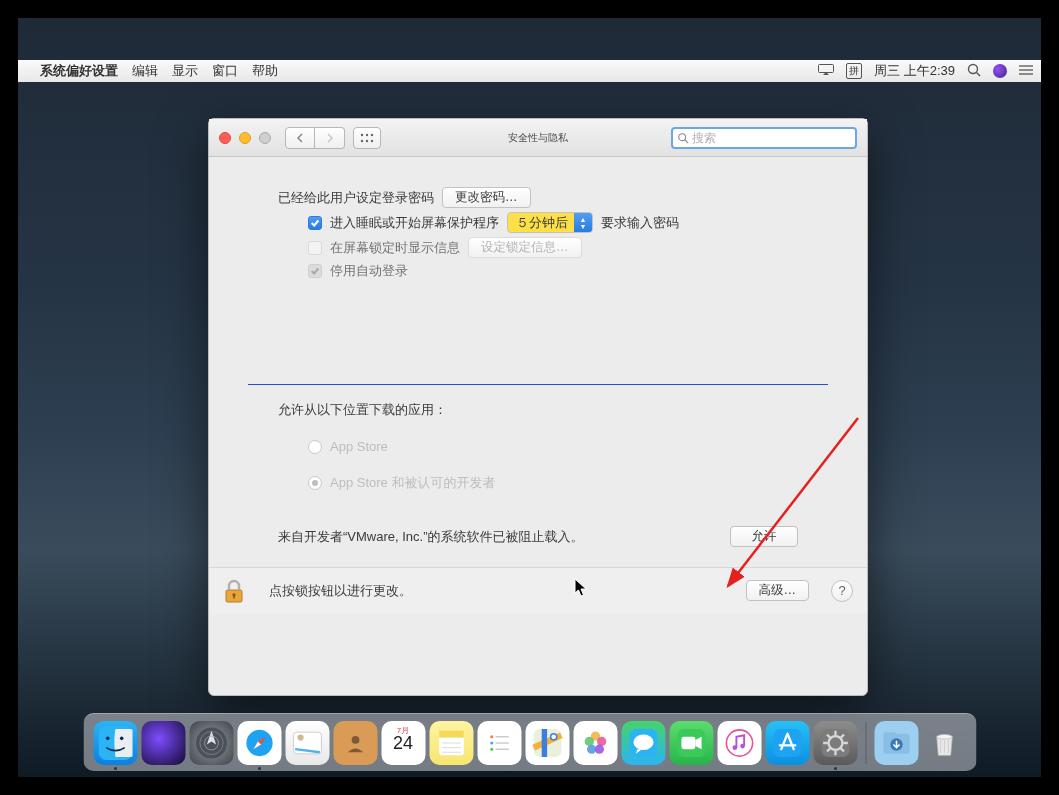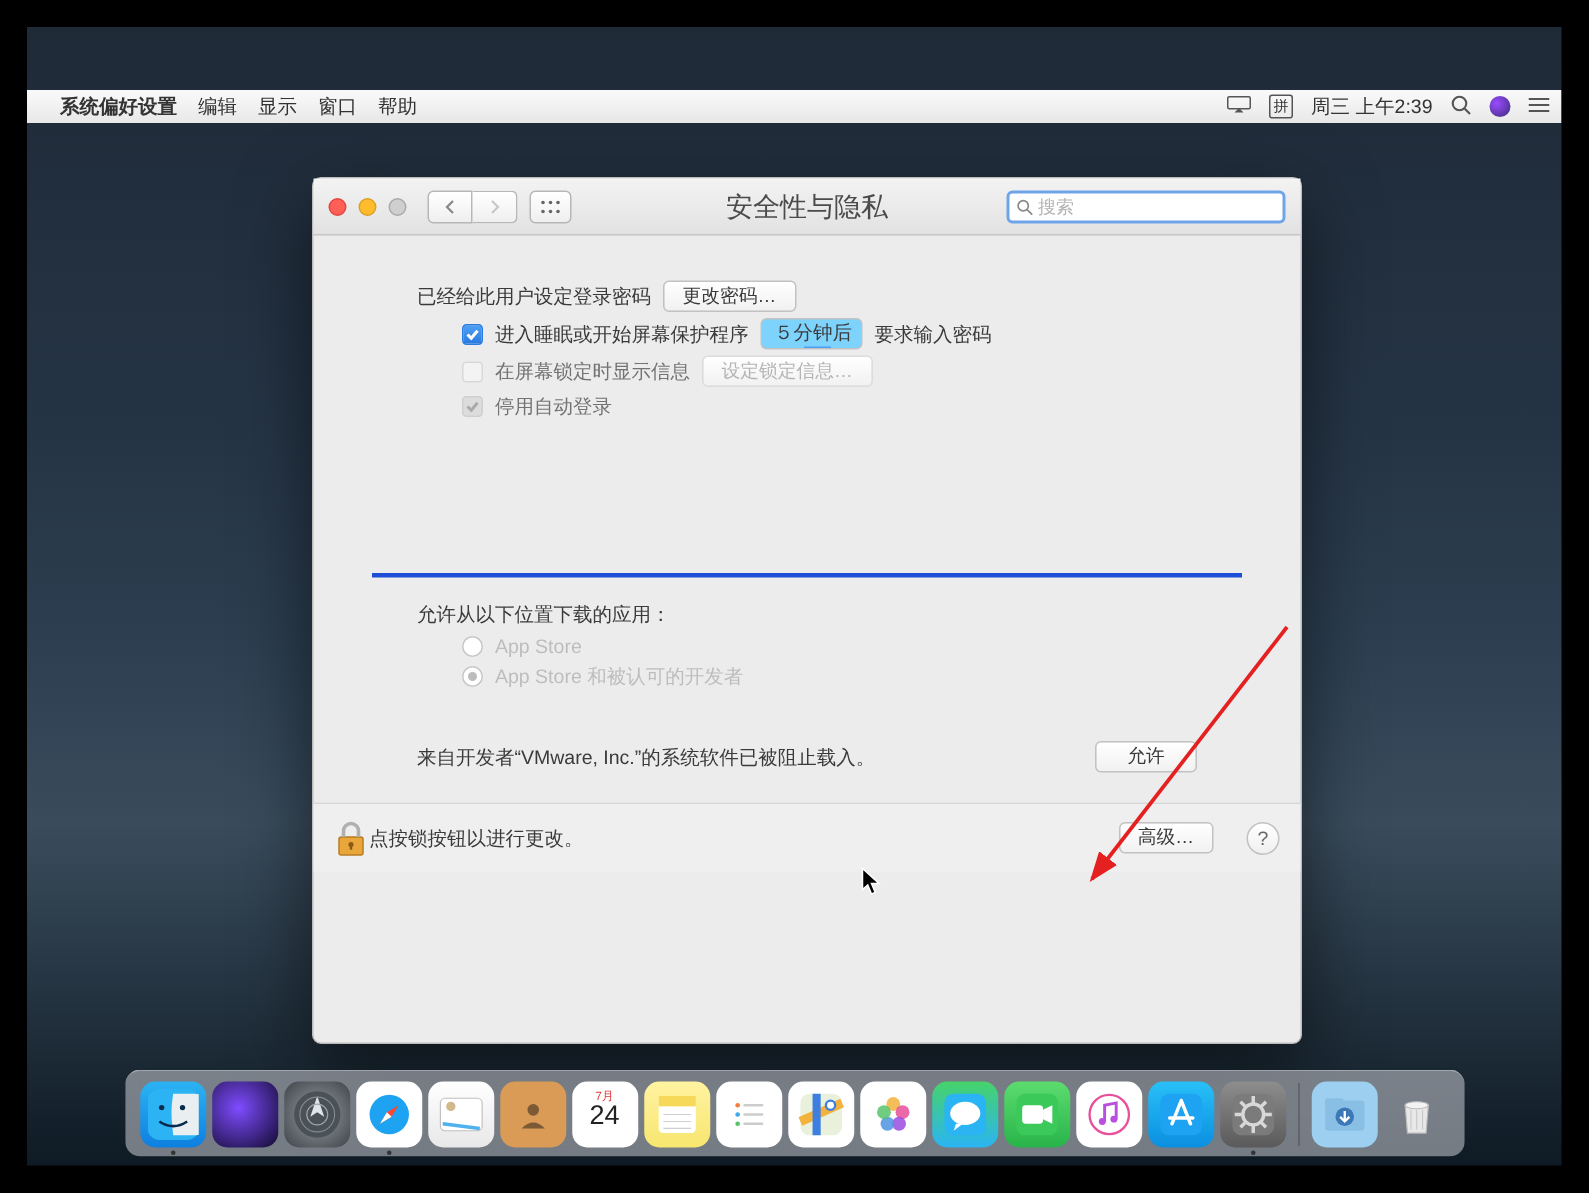--- a/index.html
+++ b/index.html
@@ -72,21 +72,21 @@
     width:30px;height:22px;
     border:1px solid #b7b7b7; background:linear-gradient(#fff,#efefef);
     display:flex;align-items:center;justify-content:center;
     font-size:11px;color:#7a7a7a;
   }
   .navseg button:first-child{border-radius:4px 0 0 4px;}
   .navseg button:last-child{border-radius:0 4px 4px 0;border-left:none;}
   .gridbtn{border-radius:4px;margin-left:8px;width:28px;height:22px; color:#555;}
   .wtitle {
     position:absolute;left:0;right:0;text-align:center;
-    font-size:18px;color:#4b4b4b;pointer-events:none;
+    font-size:10px;color:#4b4b4b;pointer-events:none;
   }
   .searchwrap {
     position:absolute;right:10px;top:8px;
     width:186px;height:22px;
     border:2px solid #6ea4e8;
     border-radius:4px;
     background:#fff;
     display:flex;align-items:center;padding:0 4px;
   }
   .searchwrap svg{width:12px;height:12px;stroke:#888;fill:none;}
@@ -117,21 +117,21 @@
     background:linear-gradient(#fff,#f0f0f0);
     color:#3a3a3a;
   }
   .tabs .tab:last-child{border-right:none;}
   .tabs .tab.active{background:linear-gradient(#5fa4f3,#2f7fe3);color:#fff;}
 
   .section {
     width:580px;
     margin:18px auto 0;
     min-height:210px;
-    border-bottom:3px solid #1d4ed8;
+    border-bottom:1px solid #1d4ed8;
     padding:8px 30px 5px;
   }
   .row { display:flex; align-items:center; gap:8px; margin:4px 0; }
   .indent1 { margin-left:30px;}
   .btn {
     height:21px;
     border:1px solid #c2c2c2;
     border-radius:4px;
     background:linear-gradient(#fff,#f1f1f1);
     padding:0 12px;
@@ -147,59 +147,58 @@
     flex-shrink:0;
   }
   .chk.on { background:linear-gradient(#4e9ff5,#2a7be0); border-color:#2a7be0;}
   .chk.on svg{width:10px;height:10px;stroke:#fff;fill:none;stroke-width:2.5;}
   .chk.dis { background:#f3f3f3; border-color:#d8d8d8;}
   .chk.dis.on { background:#dcdcdc;border-color:#cfcfcf;}
   .chk.dis.on svg{stroke:#aaa;}
   .dim { color:#737373;}
   .select {
     height:21px;border:1px solid #c2c2c2;border-radius:4px;
-    background:#7dd3fc;display:flex;align-items:center;
+    background:#fde047;display:flex;align-items:center;
     padding:0 0 0 8px;
     overflow:hidden;
-    flex-direction:column;
   }
   .select .val{padding-right:6px;}
   .select .arrows{
     height:100%;width:18px;
     background:linear-gradient(#4f9ff5,#2a7be0);
     display:flex;flex-direction:column;align-items:center;justify-content:center;
     color:#fff;font-size:7px;line-height:7px;
   }
 
   .section2 {
     width:580px; margin:0 auto;
     padding:16px 30px 20px;
   }
   .radio {
     width:14px;height:14px;border:1px solid #c7c7c7;border-radius:50%;
     background:#fff;display:inline-flex;align-items:center;justify-content:center;flex-shrink:0;
   }
   .radio.on::after { content:'';width:6px;height:6px;border-radius:50%;background:#bdbdbd; }
   .radiolabel{color:#bdbdbd;}
-  .row.radio-row{margin-left:30px;margin-top:4px;}
+  .row.radio-row{margin-left:30px;margin-top:20px;}
 
   .blockrow {
     display:flex;align-items:center;justify-content:space-between;
     margin-top:34px; padding:0 0 0 0;
   }
   .allowbtn { width:68px;justify-content:center;}
 
   .footer {
     height:46px;
     border-top:1px solid #d7d7d7;
     display:flex;align-items:center; padding:0 14px;
     justify-content:space-between;
     background:#efefef;
   }
-  .footer-left{display:flex;align-items:center;gap:1px;}
+  .footer-left{display:flex;align-items:center;gap:24px;}
   .lockicon { width:22px;height:26px; }
   .footer-right{display:flex;align-items:center;gap:22px;}
   .helpbtn{ width:22px;height:22px;border-radius:50%;border:1px solid #c2c2c2; background:linear-gradient(#fff,#f0f0f0); display:flex;align-items:center;justify-content:center;font-size:13px;color:#666;}
 
   
   .arrow-annot { position:absolute; pointer-events:none; }
 
   
   .cursor { position:absolute; width:14px;height:20px; }
 

